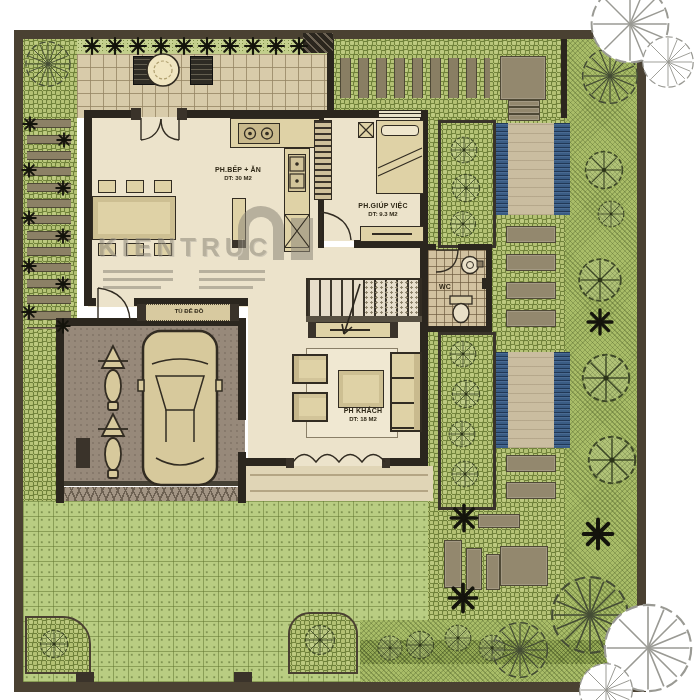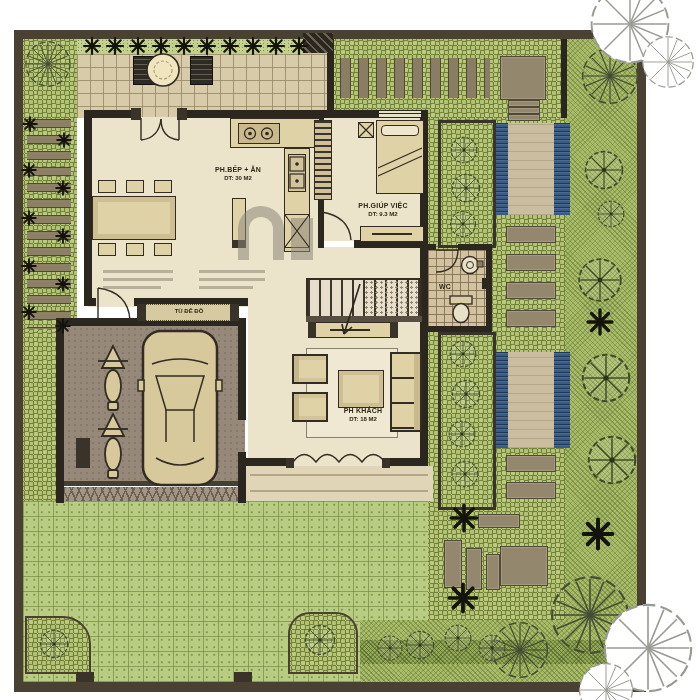--- a/index.html
+++ b/index.html
@@ -241,20 +241,21 @@
     <span class="nm">PH KHÁCH</span>
     <span class="ar">DT: 18 M2</span>
   </div>
   <div class="lbl" style="left:146px;top:308px;width:86px">
     <span class="ar">TỦ ĐỂ ĐỒ</span>
   </div>
 
   <div class="abs wmark" style="left:95px;top:198px;width:260px;height:105px">
     <div class="abs arch" style="left:143px;top:8px;width:46px;height:54px"></div>
     <div class="abs" style="left:196px;top:20px;width:22px;height:42px;background:#8d8779"></div>
+    <div class="abs brand" style="left:3px;top:34px">KIENTRUC</div>
     <div class="abs wline" style="left:8px;top:72px;width:70px;height:3px"></div>
     <div class="abs wline" style="left:8px;top:80px;width:70px;height:3px"></div>
     <div class="abs wline" style="left:8px;top:88px;width:58px;height:3px"></div>
     <div class="abs wline" style="left:104px;top:72px;width:66px;height:3px"></div>
     <div class="abs wline" style="left:104px;top:80px;width:66px;height:3px"></div>
     <div class="abs wline" style="left:104px;top:88px;width:54px;height:3px"></div>
   </div>
 
   <svg class="overlay" viewBox="0 0 700 700">
     <defs>

